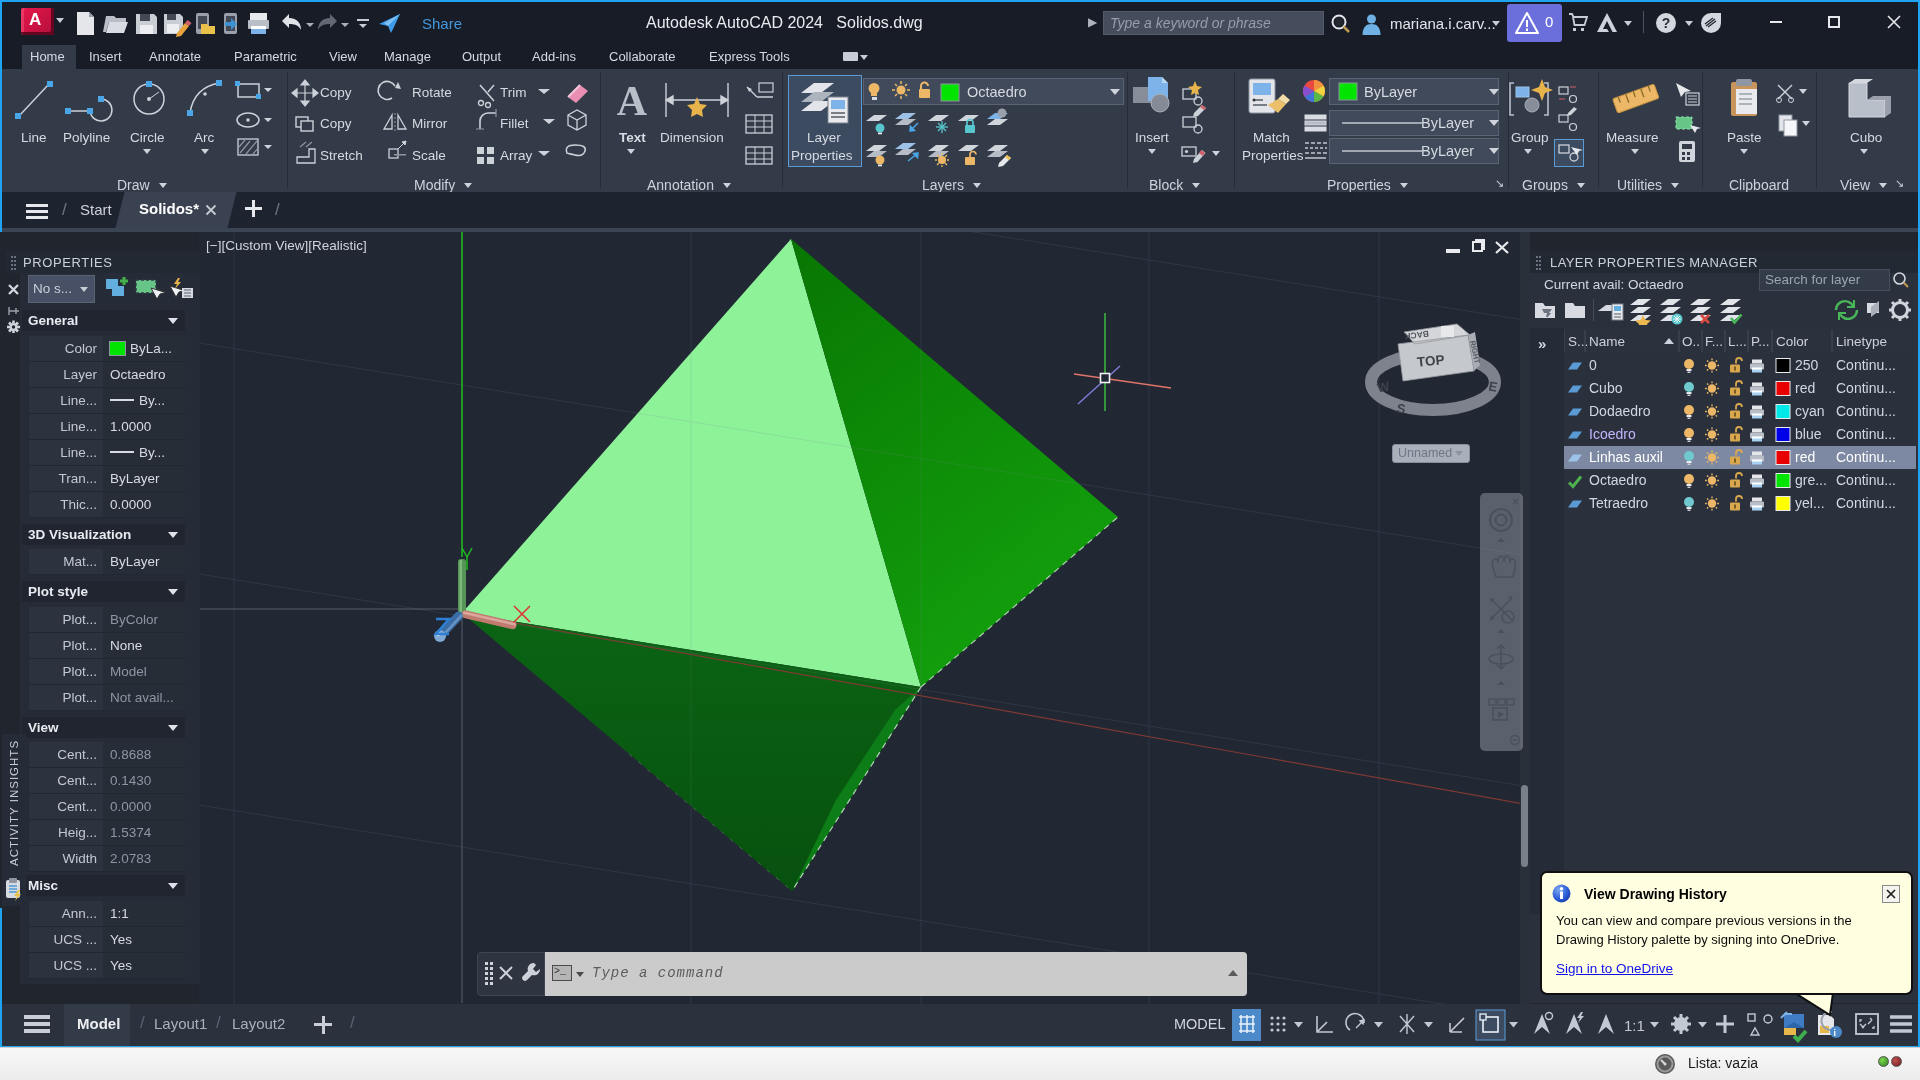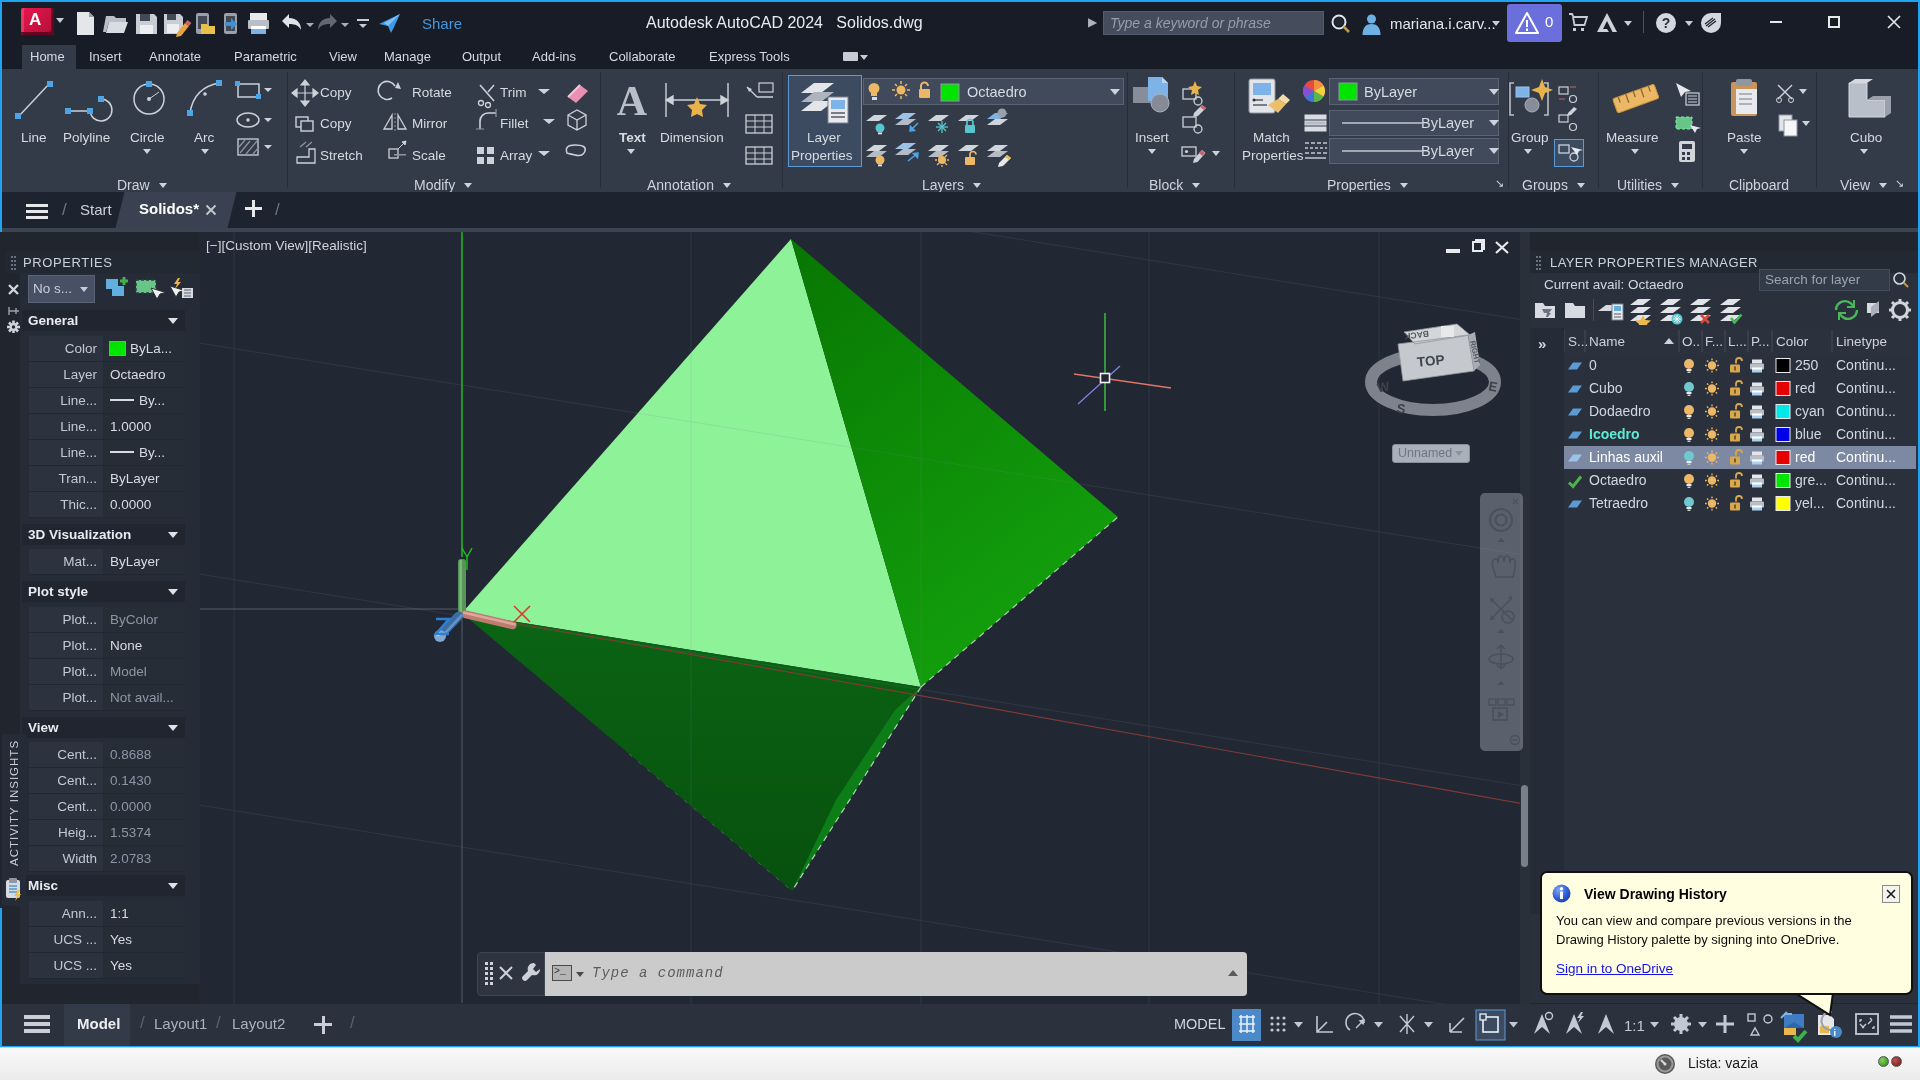--- a/index.html
+++ b/index.html
@@ -988,21 +988,21 @@
         </svg>
       <div class="txt" style="left:25px;top:3px;color:#d2d8e2;font-size:14px;">0</div>
       <div class="txt" style="left:231px;top:3px;color:#d2d8e2;font-size:14px;">250</div>
       <div class="txt" style="left:272px;top:3px;color:#d2d8e2;font-size:14px;">Continu...</div>
       <div class="txt" style="left:25px;top:26px;color:#d2d8e2;font-size:14px;">Cubo</div>
       <div class="txt" style="left:231px;top:26px;color:#d2d8e2;font-size:14px;">red</div>
       <div class="txt" style="left:272px;top:26px;color:#d2d8e2;font-size:14px;">Continu...</div>
       <div class="txt" style="left:25px;top:49px;color:#d2d8e2;font-size:14px;">Dodaedro</div>
       <div class="txt" style="left:231px;top:49px;color:#d2d8e2;font-size:14px;">cyan</div>
       <div class="txt" style="left:272px;top:49px;color:#d2d8e2;font-size:14px;">Continu...</div>
-      <div class="txt" style="left:25px;top:72px;color:#5eead4;font-size:14px;font-weight:bold;">Icoedro</div>
+      <div class="txt" style="left:25px;top:72px;color:#c4b5fd;font-size:14px;">Icoedro</div>
       <div class="txt" style="left:231px;top:72px;color:#d2d8e2;font-size:14px;">blue</div>
       <div class="txt" style="left:272px;top:72px;color:#d2d8e2;font-size:14px;">Continu...</div>
       <div class="txt" style="left:25px;top:95px;color:#ffffff;font-size:14px;">Linhas auxil</div>
       <div class="txt" style="left:231px;top:95px;color:#ffffff;font-size:14px;">red</div>
       <div class="txt" style="left:272px;top:95px;color:#ffffff;font-size:14px;">Continu...</div>
       <div class="txt" style="left:25px;top:118px;color:#d2d8e2;font-size:14px;">Octaedro</div>
       <div class="txt" style="left:231px;top:118px;color:#d2d8e2;font-size:14px;">gre...</div>
       <div class="txt" style="left:272px;top:118px;color:#d2d8e2;font-size:14px;">Continu...</div>
       <div class="txt" style="left:25px;top:141px;color:#d2d8e2;font-size:14px;">Tetraedro</div>
       <div class="txt" style="left:231px;top:141px;color:#d2d8e2;font-size:14px;">yel...</div>

